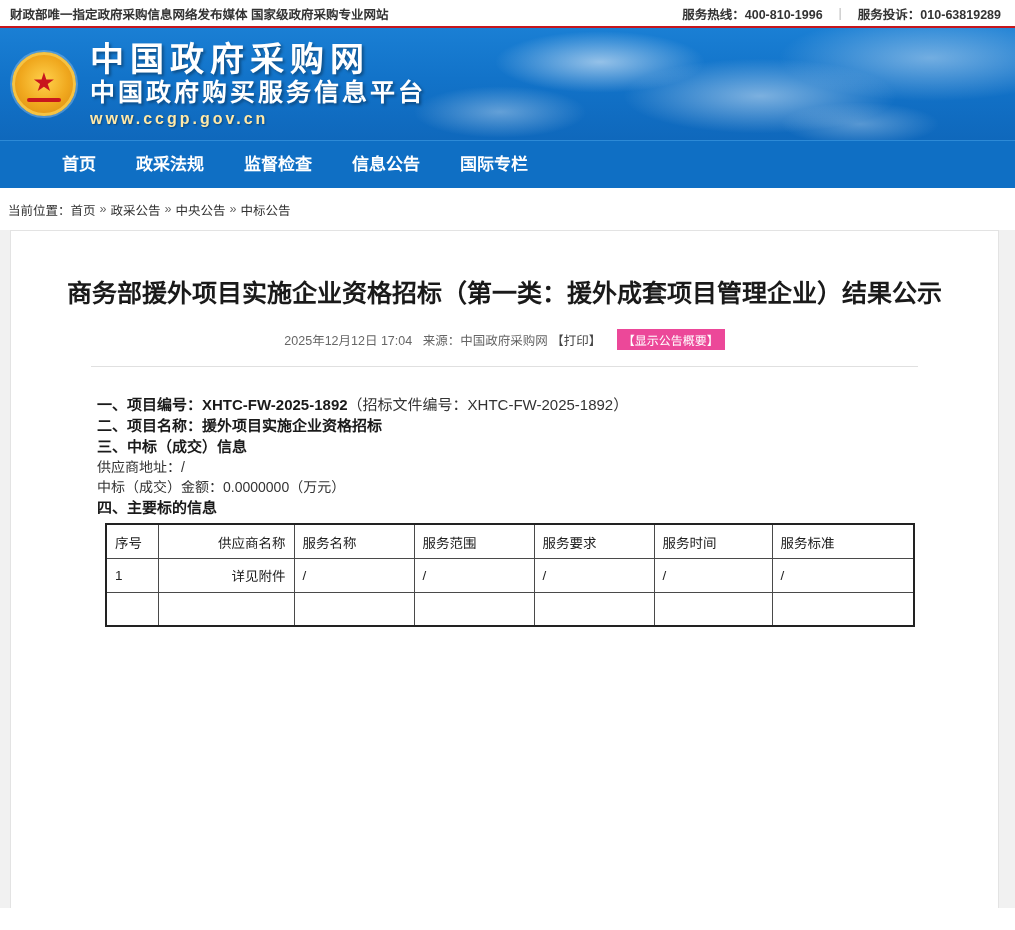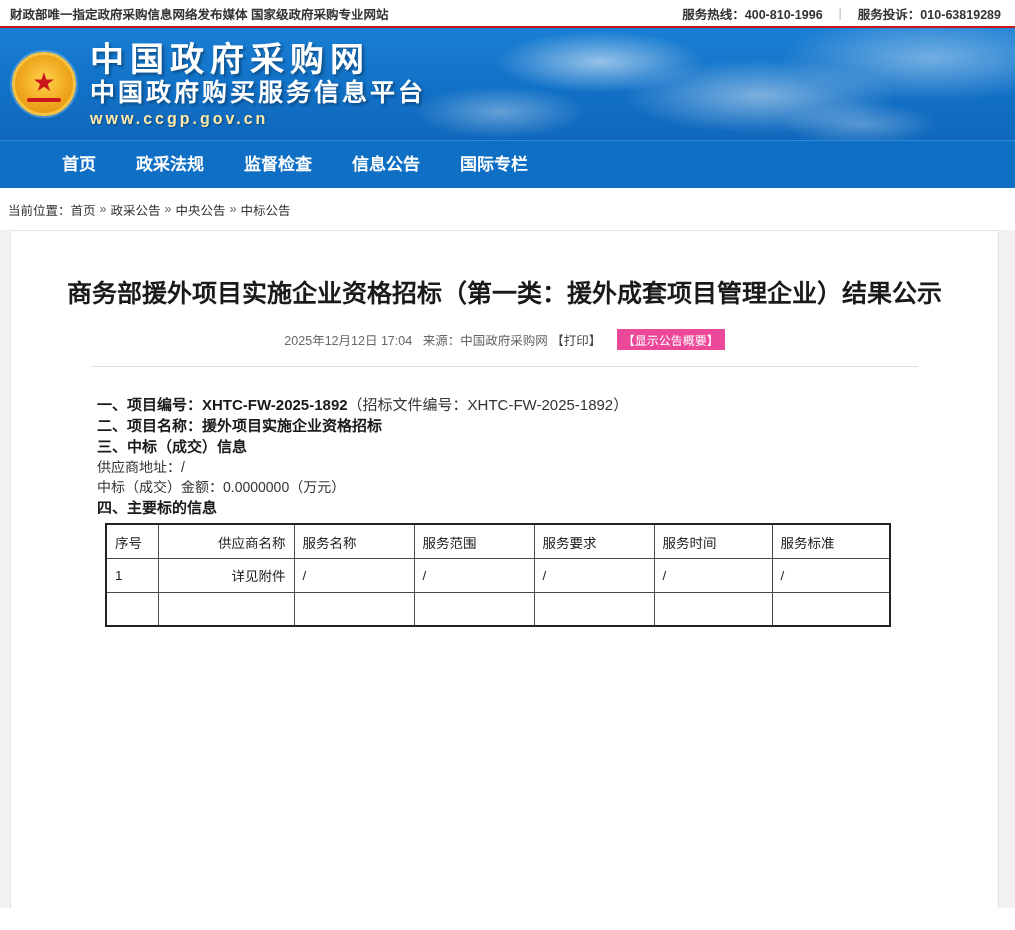--- a/index.html
+++ b/index.html
@@ -206,21 +206,21 @@
     color: #222222;
     vertical-align: middle;
   }
   table.goods tr.head td { font-size: 13.5px; }
   .c0 { width: 52px; }
   .c1 { width: 136px; text-align: right; }
   .c2 { width: 120px; }
   .c3 { width: 120px; }
   .c4 { width: 120px; }
   .c5 { width: 118px; }
-  .c6 { width: 118px; }
+  .c6 { width: 142px; }
 </style>
 </head>
 <body>
 
 <div class="topbar">
   <div class="left">财政部唯一指定政府采购信息网络发布媒体 国家级政府采购专业网站</div>
   <div class="right">
     <span>服务热线：400-810-1996</span>
     <span class="sep">|</span>
     <span>服务投诉：010-63819289</span>

